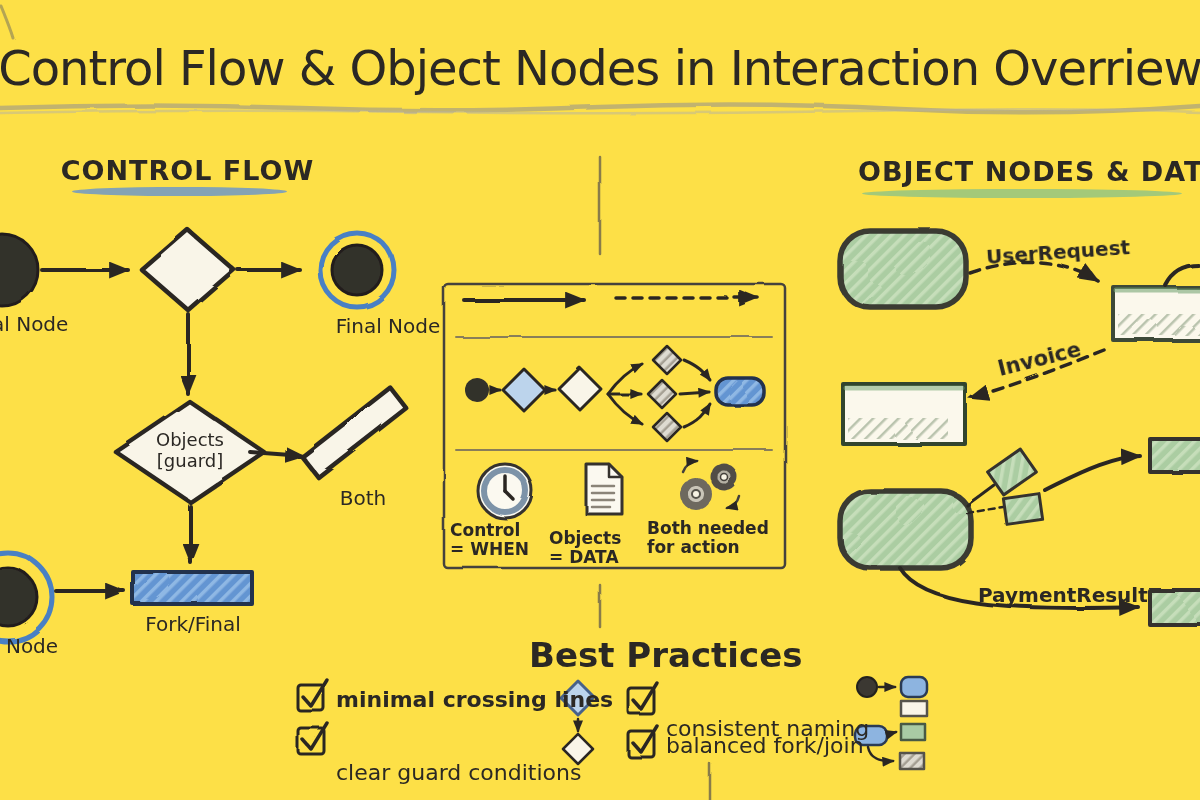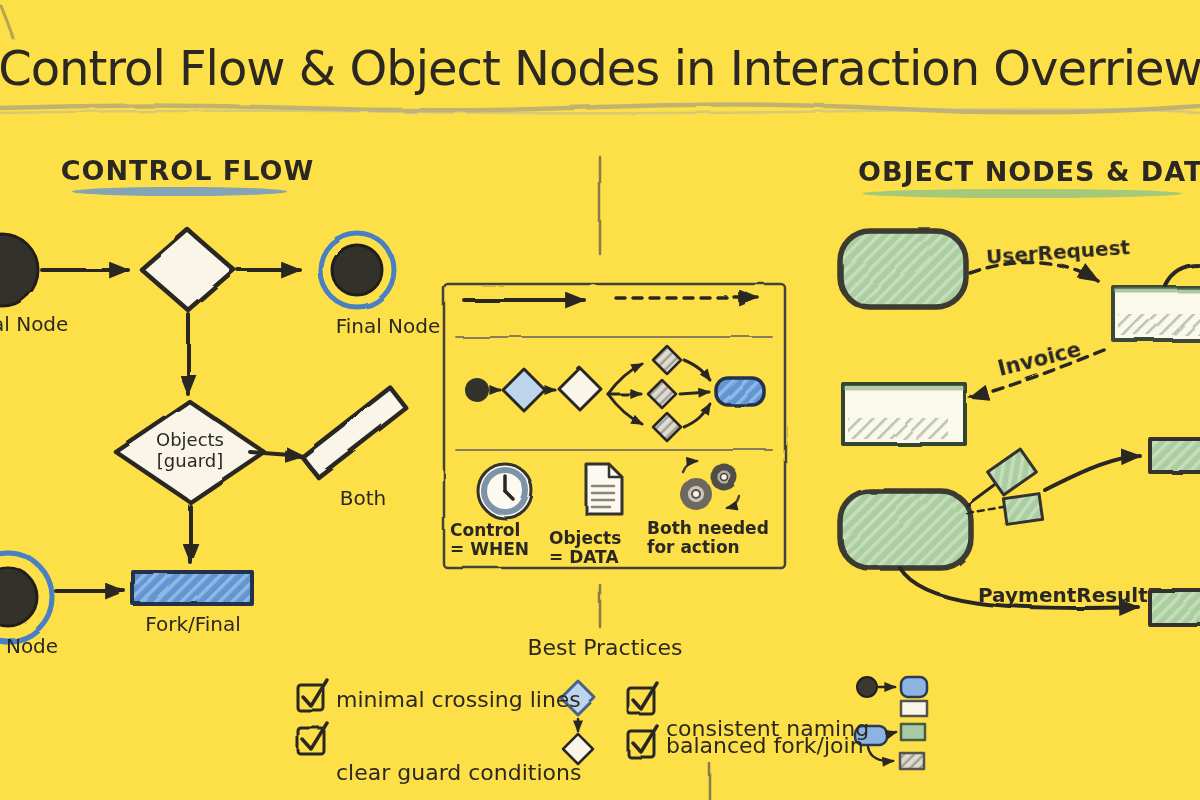--- a/index.html
+++ b/index.html
@@ -13,21 +13,21 @@
     left:50%;top:40px;transform:translateX(-50%);
     font-size:48px;font-weight:500;letter-spacing:-1px;
   }
   .sec-head{font-size:27px;font-weight:bold;letter-spacing:1px;text-align:center;}
   .underline{position:absolute;height:9px;border-radius:50%;opacity:.75;filter:blur(.4px);}
   .node-lbl{font-size:20px;font-weight:500;text-align:center;}
   .decision-lbl{position:absolute;left:130px;top:429px;width:120px;text-align:center;
     font-size:18px;line-height:21px;font-weight:500;}
   .leg-lbl{position:absolute;font-size:17px;line-height:19px;font-weight:600;}
   .flow-lbl{font-size:20px;font-weight:600;}
-  .bp-head{font-size:22px;font-weight:normal;}
+  .bp-head{font-size:34px;font-weight:bold;margin-left:44px;}
   .bp-item{font-size:22px;font-weight:500;}
 </style>
 </head>
 <body>
 
 <div class="canvas">
 
   <svg class="art" viewBox="0 0 1200 800">
     <defs>
       <marker id="ah" viewBox="0 0 10 8" refX="9" refY="4" markerWidth="21" markerHeight="17" orient="auto" markerUnits="userSpaceOnUse">
@@ -231,18 +231,18 @@
   <div class="leg-lbl" style="left:647px;top:519px;width:130px;">
     <div>Both needed</div>
     <div>for action</div>
   </div>
 
   <div class="lbl flow-lbl" style="left:986px;top:240px;transform:rotate(-4deg);">UserRequest</div>
   <div class="lbl flow-lbl" style="left:997px;top:347px;transform:rotate(-14deg);font-size:21px;">Invoice</div>
   <div class="lbl flow-lbl" style="left:978px;top:583px;">PaymentResult</div>
 
   <div class="lbl bp-head" style="left:485px;top:635px;width:240px;text-align:center;">Best Practices</div>
-  <div class="lbl bp-item" style="left:336px;top:687px;">minimal crossing lines</div>
+  <div class="lbl bp-item" style="left:336px;top:687px;font-weight:bold;">minimal crossing lines</div>
   <div class="lbl bp-item" style="left:336px;top:760px;">clear guard conditions</div>
   <div class="lbl bp-item" style="left:666px;top:716px;">consistent naming</div>
   <div class="lbl bp-item" style="left:666px;top:733px;">balanced fork/join</div>
 
 </div>
 
 </body></html>

